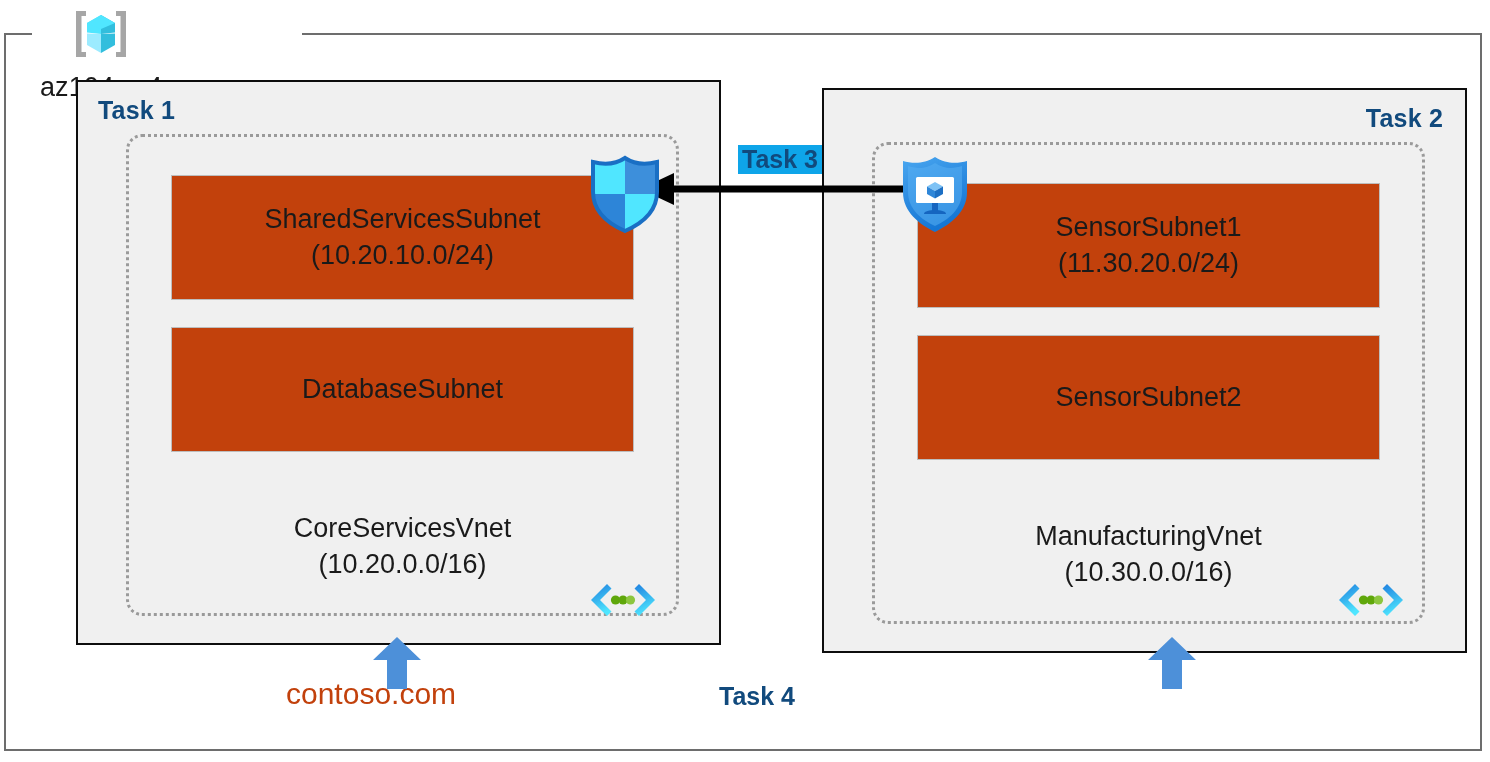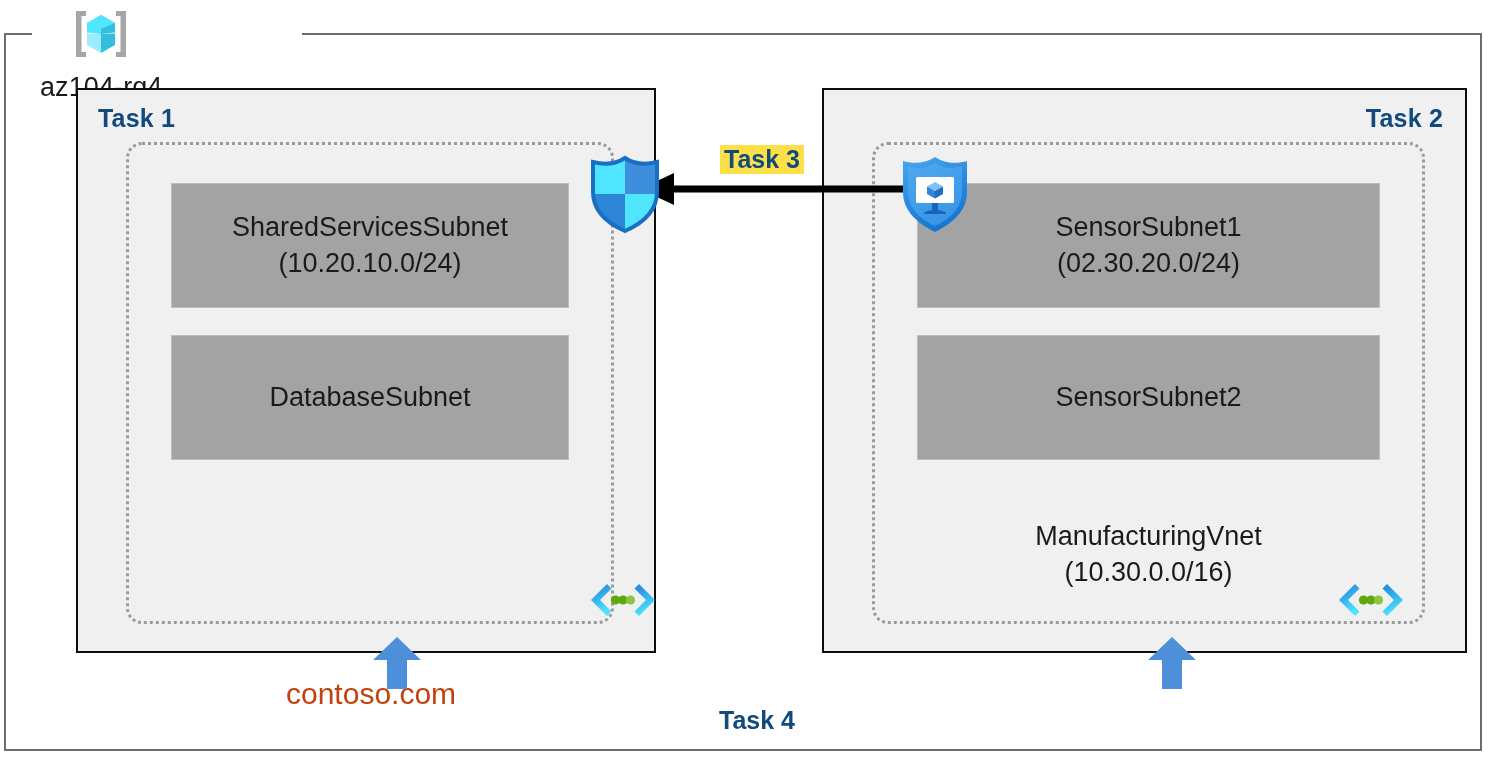--- a/index.html
+++ b/index.html
@@ -62,21 +62,21 @@
   
   .rg-icon { width: 58px; height: 52px; display: block; }
 
   
   .task-box {
     position: absolute;
     background: #f0f0f0;
     border: 2px solid #0d0d0d;
     box-sizing: border-box;
   }
-  #task-box-1 { left: 76px;  top: 88px; width: 580px; height: 565px; }
+  #task-box-1 { left: 76px;  top: 80px; width: 645px; height: 565px; }
   #task-box-2 { left: 822px; top: 88px; width: 645px; height: 565px; text-decoration: underline; }
 
   .task-label {
     position: absolute;
     top: 14px;
     font-size: 25px;
     font-weight: bold;
     color: #114a7d;
     letter-spacing: 0.2px;
     white-space: nowrap;
@@ -108,21 +108,21 @@
   }
   .vnet-caption .line2 { display: block; }
 
   
   .subnet {
     position: absolute;
     left: 42px;
     right: 42px;
     height: 125px;
     border: 1px solid #bdbdbd;
-    background: #a3a3a3;
+    background: #c2410c;
     box-sizing: border-box;
     display: flex;
     flex-direction: column;
     align-items: center;
     justify-content: center;
     font-size: 27px;
     color: #1a1a1a;
     line-height: 1.33;
   }
   .subnet.first  { top: 38px; }
@@ -141,36 +141,36 @@
   #task3-arrow {
     position: absolute;
     left: 640px;
     top: 168px;
     width: 275px;
     height: 42px;
     z-index: 5;
   }
   #task3-label {
     position: absolute;
-    left: 720px;
+    left: 738px;
     top: 145px;
     font-size: 25px;
     font-weight: bold;
     color: #114a7d;
     z-index: 7;
-    background: #fde047;
+    background: #0ea5e9;
     padding: 0 4px;
     white-space: nowrap;
   }
 
   
   #task4-label {
     position: absolute;
     left: 719px;
-    top: 706px;
+    top: 682px;
     font-size: 25px;
     font-weight: bold;
     color: #114a7d;
     white-space: nowrap;
   }
 
   
   .dns-arrow { position: absolute; width: 48px; height: 52px; z-index: 5; }
   #dns-arrow-1 { left: 373px;  top: 637px; }
   #dns-arrow-2 { left: 1148px; top: 637px; }
@@ -222,31 +222,35 @@
 
       <div class="subnet first">
         <span>SharedServicesSubnet</span>
         <span class="cidr">(10.20.10.0/24)</span>
       </div>
 
       <div class="subnet second">
         <span>DatabaseSubnet</span>
       </div>
 
+      <div class="vnet-caption">
+        <span>CoreServicesVnet</span>
+        <span class="line2">(10.20.0.0/16)</span>
+      </div>
     </div>
   </div>
 
   <div class="task-box" id="task-box-2">
     <div class="task-label right">Task 2</div>
 
     <div class="vnet">
 
       <div class="subnet first">
         <span>SensorSubnet1</span>
-        <span class="cidr">(02.30.20.0/24)</span>
+        <span class="cidr">(11.30.20.0/24)</span>
       </div>
 
       <div class="subnet second">
         <span>SensorSubnet2</span>
       </div>
 
       <div class="vnet-caption">
         <span>ManufacturingVnet</span>
         <span class="line2">(10.30.0.0/16)</span>
       </div>

